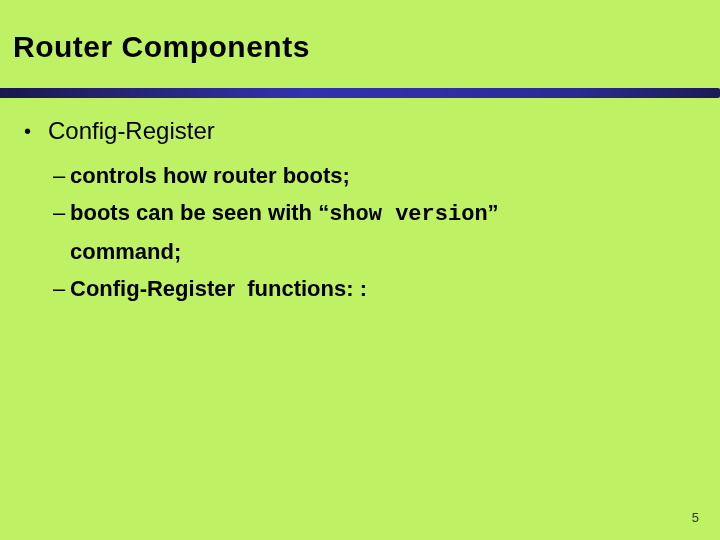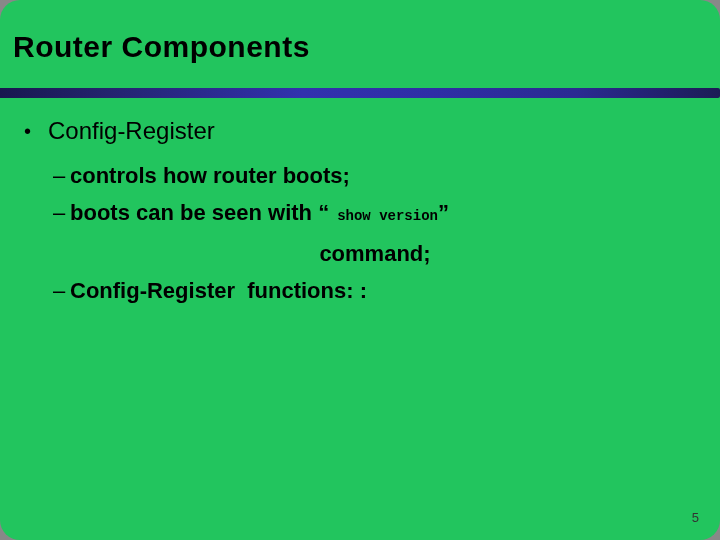--- a/index.html
+++ b/index.html
@@ -1,24 +1,23 @@
 <!DOCTYPE html>
 <html><head>
 <meta charset="utf-8">
 <style>
   html, body { margin: 0; padding: 0; background: #888; }
   .slide {
     position: relative;
     width: 720px;
     height: 540px;
-    background: #22c55e;
+    background: #bef264;
     overflow: hidden;
     font-family: "Liberation Sans", sans-serif;
     color: #000000;
-    border-radius: 20px;
   }
   .title {
     position: absolute;
     left: 13px;
     top: 29px;
     margin: 0;
     font-size: 30px;
     line-height: 36px;
     font-weight: bold;
     letter-spacing: 0.5px;
@@ -63,25 +62,24 @@
     flex: none;
     width: 17px;
   }
   .t2 {
     flex: 1;
     white-space: pre-wrap;
     font-weight: bold;
   }
   .code {
     font-family: "Liberation Mono", "DejaVu Sans Mono", monospace;
-    font-size: 14px;
+    font-size: 22px;
     letter-spacing: 0;
-    margin-left: 8px;
   }
-  .cont { display: block; text-align: center; }
+  .cont { display: block; }
   .page-number {
     position: absolute;
     right: 21px;
     top: 509px;
     font-size: 13px;
     line-height: 18px;
     color: #333333;
   }
 </style>
 </head>

